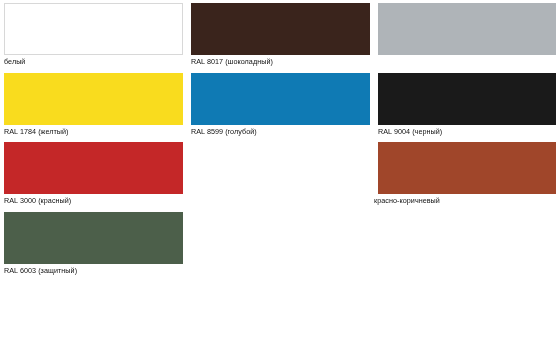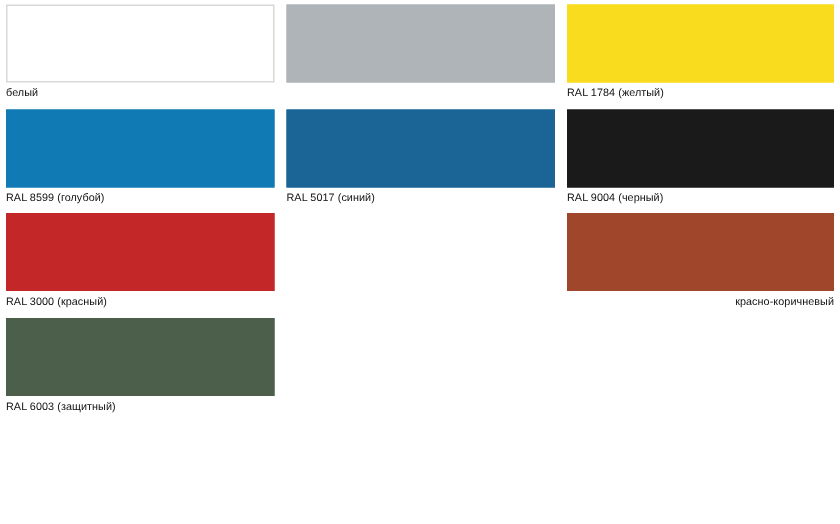--- a/index.html
+++ b/index.html
@@ -46,45 +46,44 @@
     margin-top: 2px;
     font-size: 7.2px;
     line-height: 9px;
     color: #111111;
     white-space: nowrap;
     letter-spacing: 0.05px;
     font-family: "Liberation Sans", sans-serif;
   }
   .caption.clipped {
     margin-left: -4px;
-    text-align: right;
   }
 </style>
 </head>
 <body>
 
 <div class="palette">
     <div class="cell">
       <div class="swatch" style="background: rgb(255, 255, 255); border-color: rgb(216, 216, 216);"></div>
       <div class="caption">белый</div>
     </div>
     <div class="cell">
+      <div class="swatch no-border" style="background: rgb(58, 36, 28); border-color: rgb(58, 36, 28);"></div>
+      <div class="caption">RAL 8017 (шоколадный)</div>
+    </div>
+    <div class="cell">
       <div class="swatch no-border" style="background: rgb(175, 180, 184); border-color: rgb(175, 180, 184);"></div>
     </div>
     <div class="cell">
       <div class="swatch no-border" style="background: rgb(249, 220, 30); border-color: rgb(249, 220, 30);"></div>
       <div class="caption">RAL 1784 (желтый)</div>
     </div>
     <div class="cell">
       <div class="swatch no-border" style="background: rgb(15, 122, 180); border-color: rgb(15, 122, 180);"></div>
       <div class="caption">RAL 8599 (голубой)</div>
-    </div>
-    <div class="cell">
-      <div class="swatch no-border" style="background: rgb(26, 100, 150); border-color: rgb(26, 100, 150);"></div>
-      <div class="caption">RAL 5017 (синий)</div>
     </div>
     <div class="cell">
       <div class="swatch no-border" style="background: rgb(26, 26, 26); border-color: rgb(26, 26, 26);"></div>
       <div class="caption">RAL 9004 (черный)</div>
     </div>
     <div class="cell">
       <div class="swatch no-border" style="background: rgb(196, 39, 40); border-color: rgb(196, 39, 40);"></div>
       <div class="caption">RAL 3000 (красный)</div>
     </div>
     <div class="cell empty"></div>

